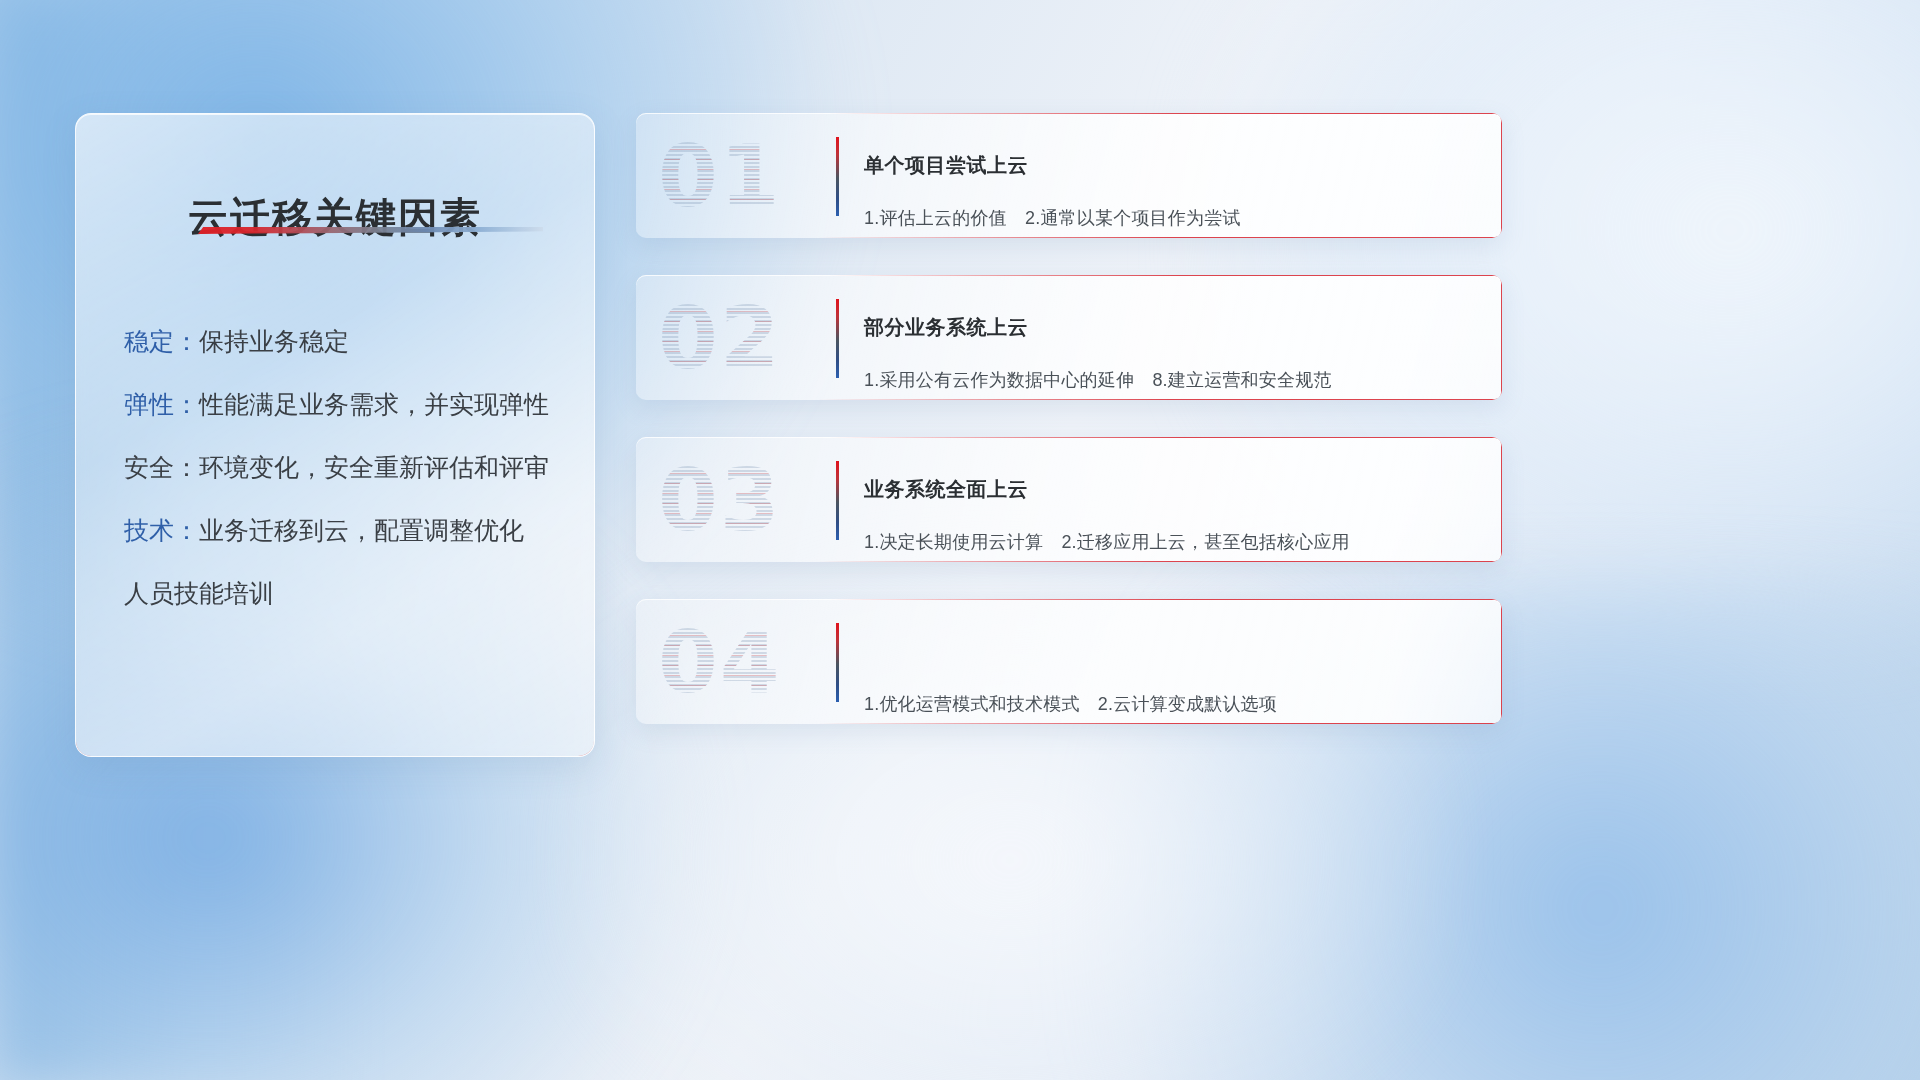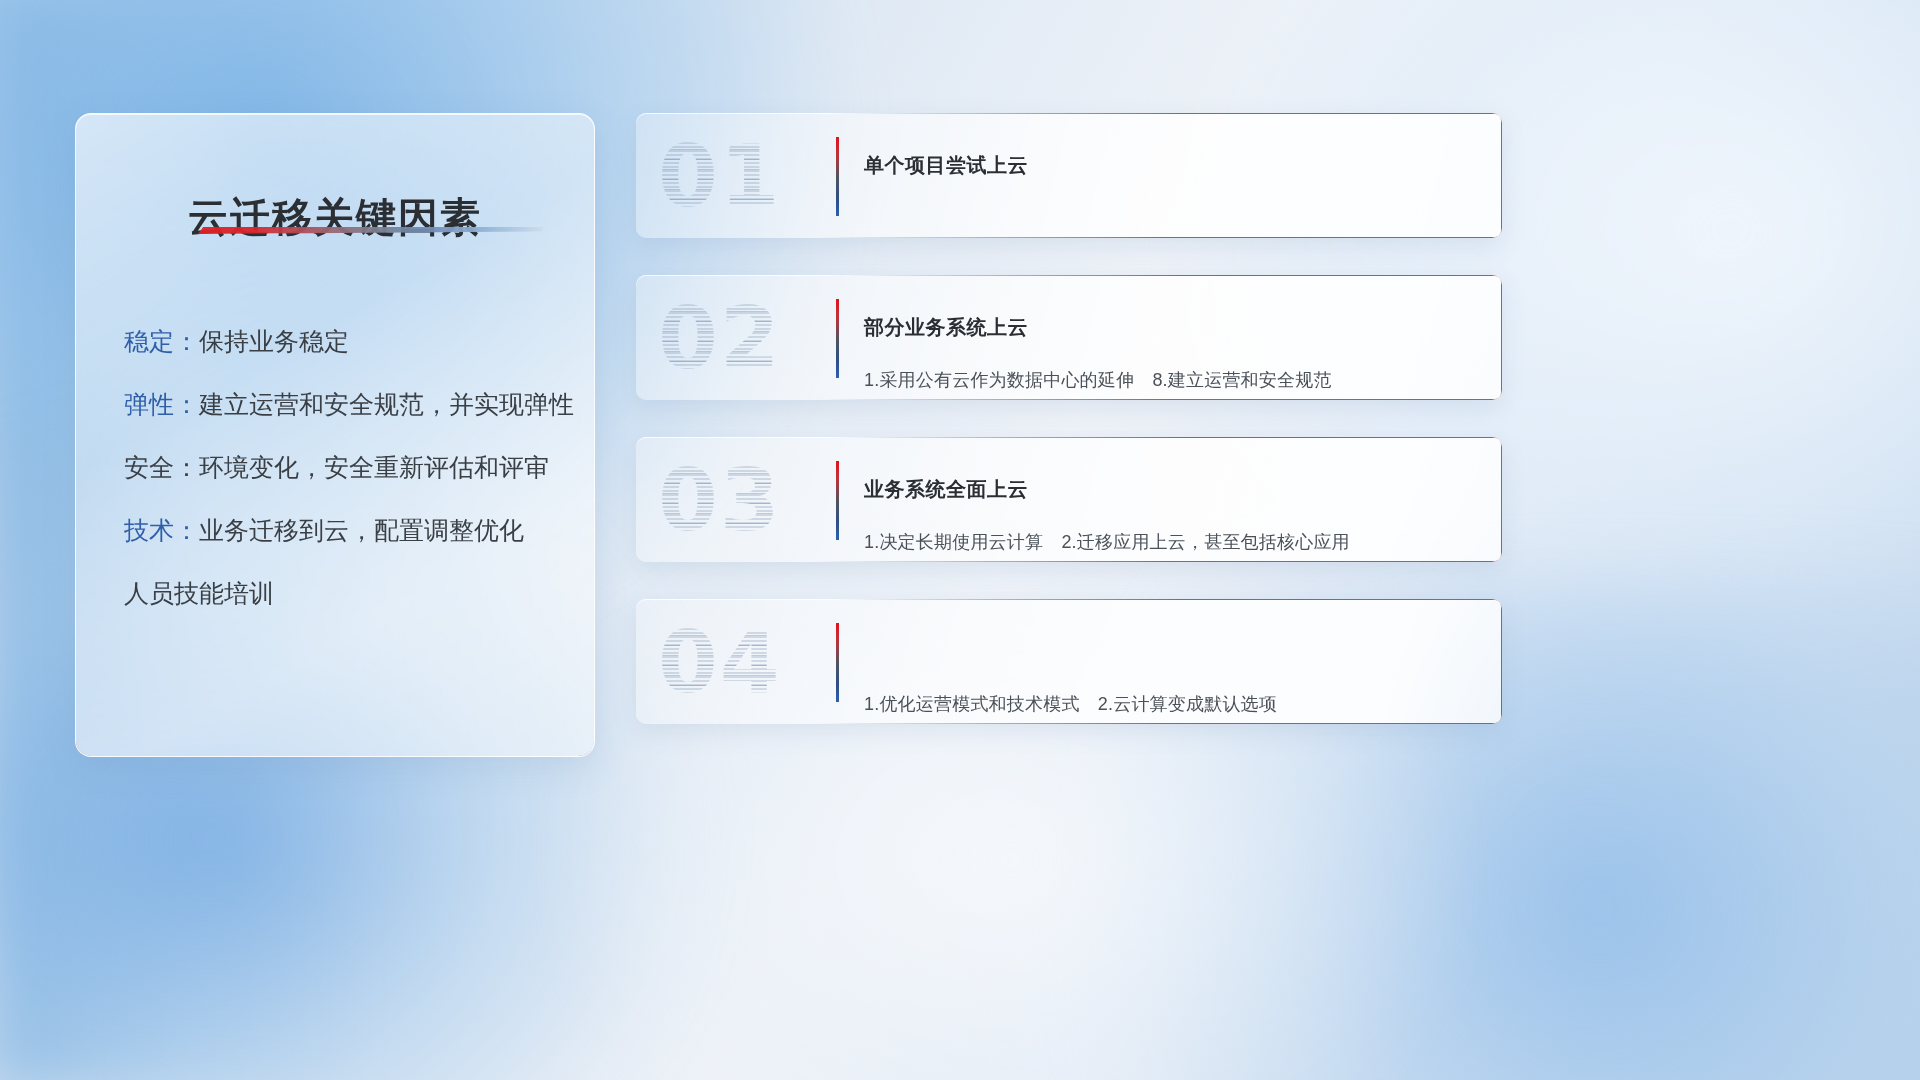--- a/index.html
+++ b/index.html
@@ -128,33 +128,34 @@
   <div class="bg-g3"></div>
   <div class="bg-g4"></div>
   <div class="bg-g5"></div>
 </div>
 
 <section id="left-panel">
   <h1 id="panel-title">云迁移关键因素</h1>
   <div id="panel-rule"></div>
   <div id="panel-list">
       <div class="pl-row"><span class="pl-key accent">稳定：</span><span class="pl-val">保持业务稳定</span></div>
-      <div class="pl-row"><span class="pl-key accent">弹性：</span><span class="pl-val">建立运营和安全规范，并实现弹性</span></div>
+      <div class="pl-row"><span class="pl-key accent">弹性：</span><span class="pl-val">性能满足业务需求，并实现弹性</span></div>
       <div class="pl-row"><span class="pl-key plain">安全：</span><span class="pl-val">环境变化，安全重新评估和评审</span></div>
       <div class="pl-row"><span class="pl-key accent">技术：</span><span class="pl-val">业务迁移到云，配置调整优化</span></div>
       <div class="pl-row"><span class="pl-key plain"></span><span class="pl-val">人员技能培训</span></div>
     </div>
 </section>
 
 <section id="cards">
     <article class="card">
       <div class="card-num-base">01</div>
       <div class="card-num-tint">01</div>
       <div class="card-bar"></div>
       <h2 class="card-title">单个项目尝试上云</h2>
+      <p class="card-desc">1.评估上云的价值　2.通常以某个项目作为尝试</p>
     </article>
     <article class="card">
       <div class="card-num-base">02</div>
       <div class="card-num-tint">02</div>
       <div class="card-bar"></div>
       <h2 class="card-title">部分业务系统上云</h2>
       <p class="card-desc">1.采用公有云作为数据中心的延伸　8.建立运营和安全规范</p>
     </article>
     <article class="card">
       <div class="card-num-base">03</div>

